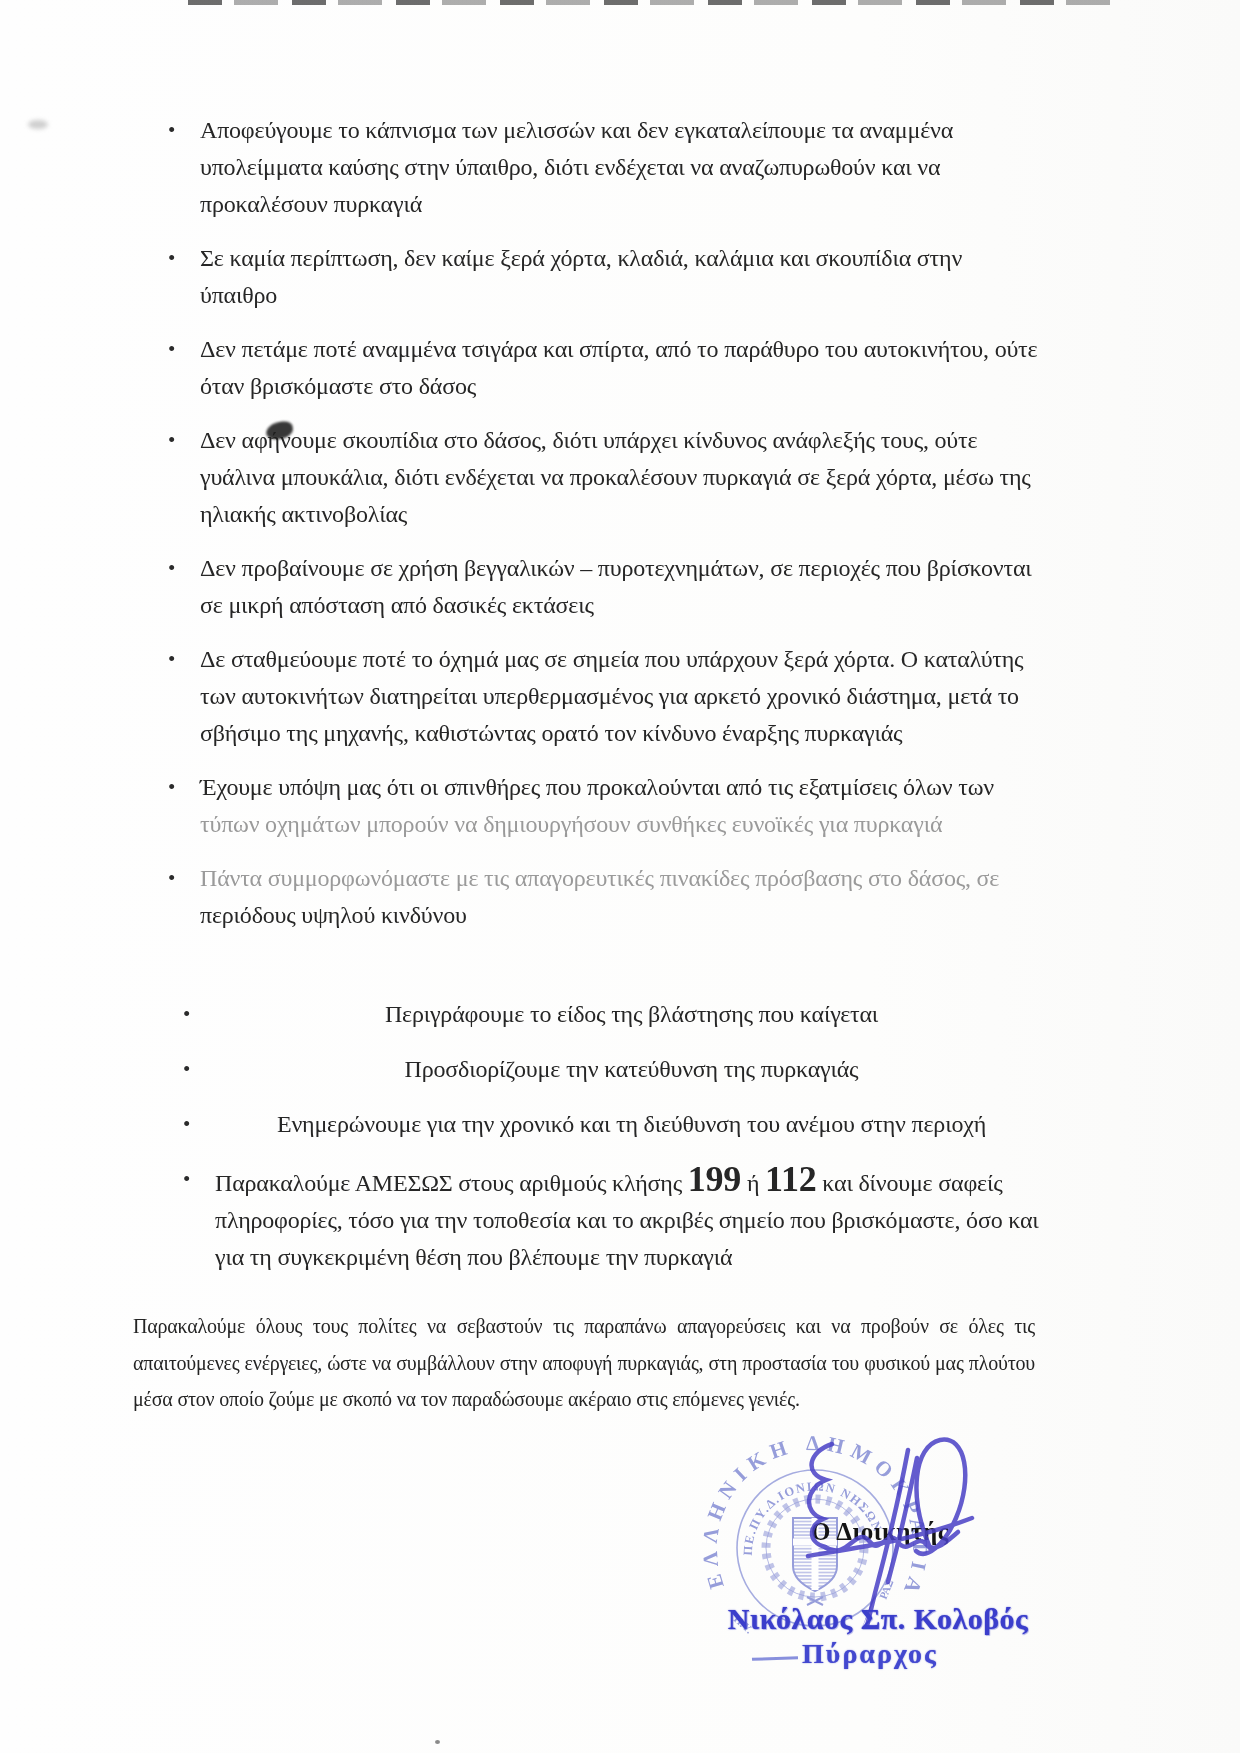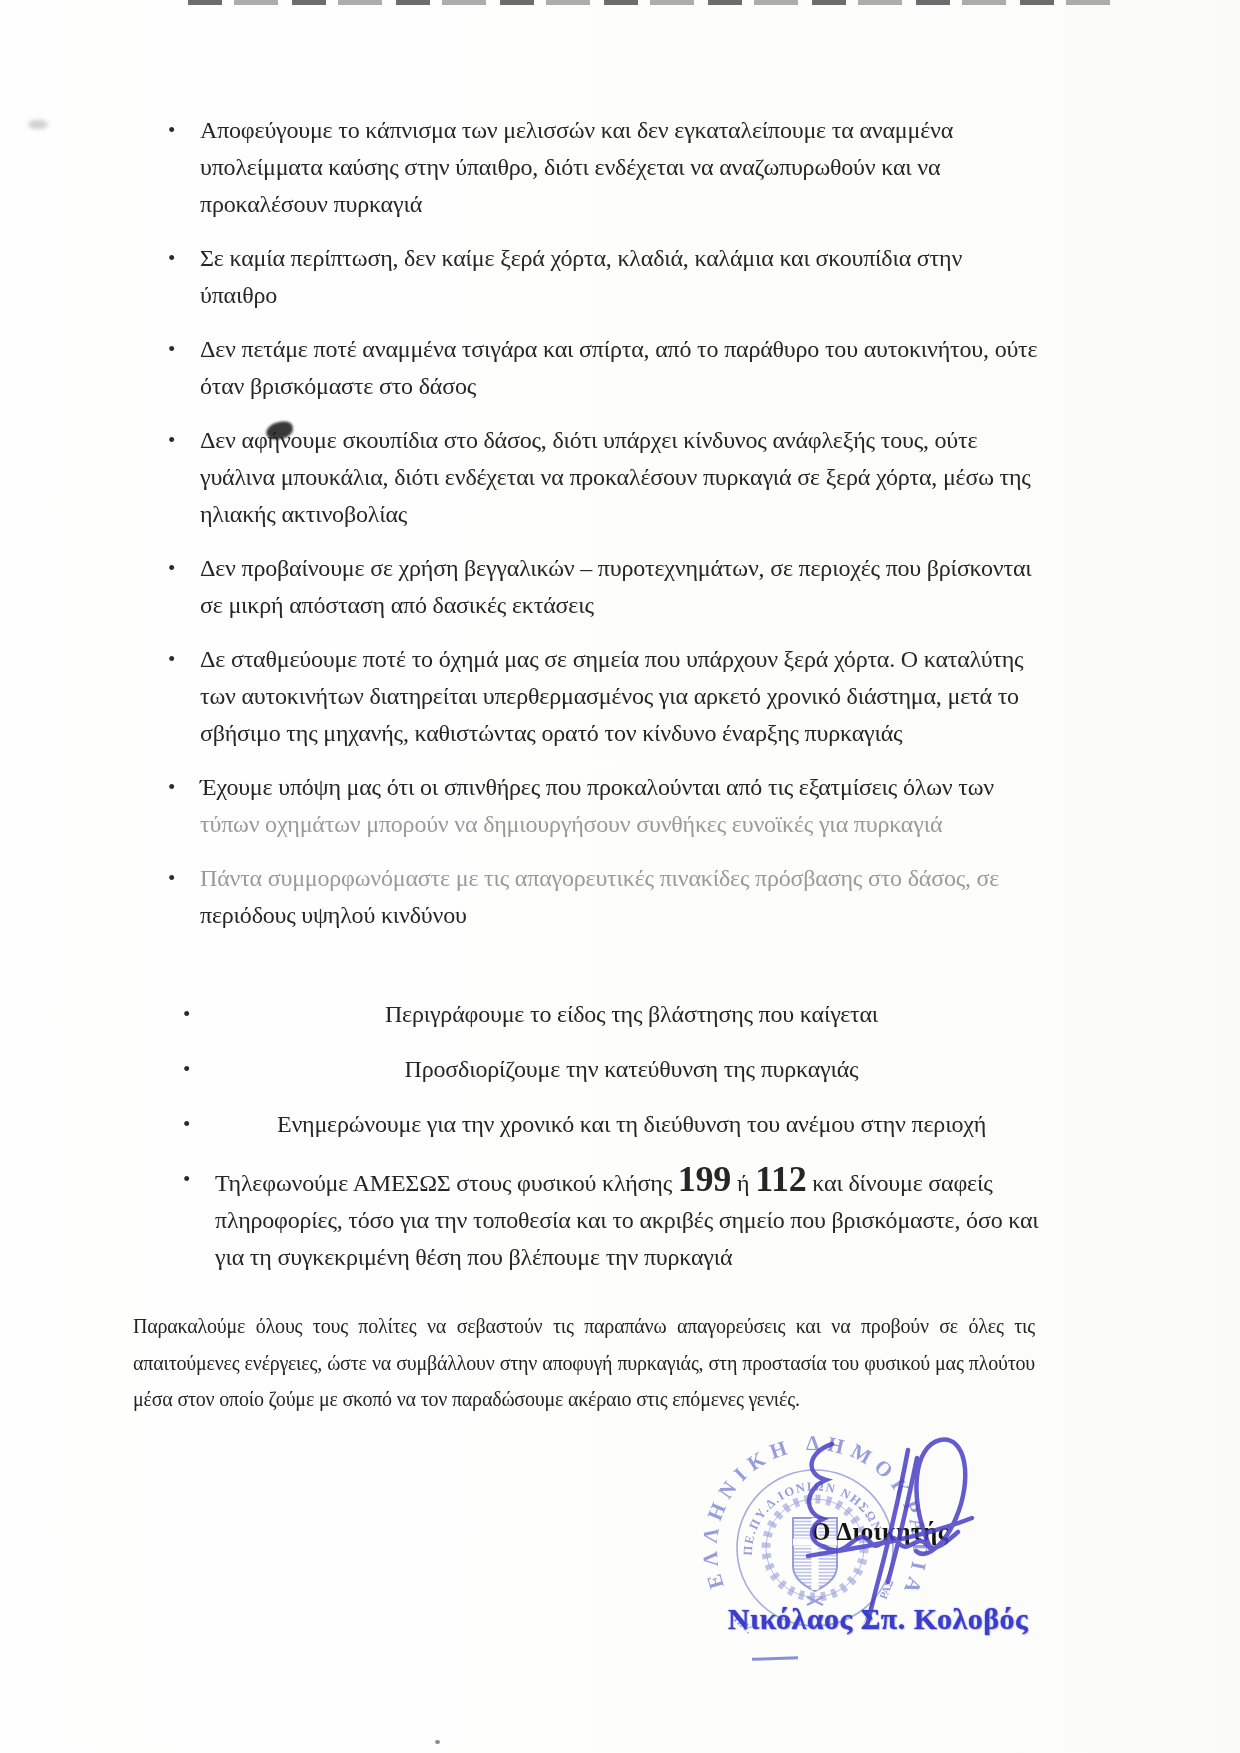--- a/index.html
+++ b/index.html
@@ -113,21 +113,21 @@
     <div class="item">
       <span class="dot">•</span>
       <span class="txt nowrap">Προσδιορίζουμε την κατεύθυνση της πυρκαγιάς</span>
     </div>
     <div class="item">
       <span class="dot">•</span>
       <span class="txt nowrap">Ενημερώνουμε για την χρονικό και τη διεύθυνση του ανέμου στην περιοχή</span>
     </div>
     <div class="item">
       <span class="dot">•</span>
-      <span class="txt"><span>Τηλεφωνούμε ΑΜΕΣΩΣ στους φυσικού κλήσης </span><span class="emnum">199</span><span> ή </span><span class="emnum">112</span><span> και δίνουμε σαφείς πληροφορίες, τόσο για την τοποθεσία και το ακριβές σημείο που βρισκόμαστε, όσο και για τη συγκεκριμένη θέση που βλέπουμε την πυρκαγιά</span></span>
+      <span class="txt"><span>Παρακαλούμε ΑΜΕΣΩΣ στους αριθμούς κλήσης </span><span class="emnum">199</span><span> ή </span><span class="emnum">112</span><span> και δίνουμε σαφείς πληροφορίες, τόσο για την τοποθεσία και το ακριβές σημείο που βρισκόμαστε, όσο και για τη συγκεκριμένη θέση που βλέπουμε την πυρκαγιά</span></span>
     </div>
   </div>
 
   <div class="closing">Παρακαλούμε όλους τους πολίτες να σεβαστούν τις παραπάνω απαγορεύσεις και να προβούν σε όλες τις απαιτούμενες ενέργειες, ώστε να συμβάλλουν στην αποφυγή πυρκαγιάς, στη προστασία του φυσικού μας πλούτου μέσα στον οποίο ζούμε με σκοπό να τον παραδώσουμε ακέραιο στις επόμενες γενιές.</div>
 
   <div class="sig-title">Ο Διοικητής</div>
 
   <svg class="stamp-svg" width="320" height="250" viewBox="0 0 320 250" xmlns="http://www.w3.org/2000/svg">
     <defs>
       <pattern id="hh" patternUnits="userSpaceOnUse" width="5" height="3.4">
@@ -166,18 +166,19 @@
       <path d="M 128 20 C 119 68 107 118 95 163 L 87 196"></path>
       <path d="M 137 28 C 128 72 118 115 108 152"></path>
       <path d="M 52 14 C 28 22 24 44 46 50 C 26 58 22 82 43 89 C 29 95 27 112 45 117"></path>
       <path d="M 45 117 C 68 132 76 94 90 112 C 100 125 108 98 118 112 C 128 126 137 103 146 114 C 154 124 166 112 178 102"></path>
       <path d="M 28 126 C 75 118 135 110 192 88"></path>
     </g>
     <path d="M 95 163 L 82 198 L 94 170 Z" fill="#4a41c6" opacity=".85"></path>
   </svg>
 
   <div class="stamp-name">Νικόλαος Σπ. Κολοβός</div>
+  <div class="stamp-rank">Πύραρχος</div>
   <div class="stamp-dash"></div>
 
   <div class="ink-smudge"></div>
   <div class="scan-dot"></div>
 
 </div>
 
 </body></html>

